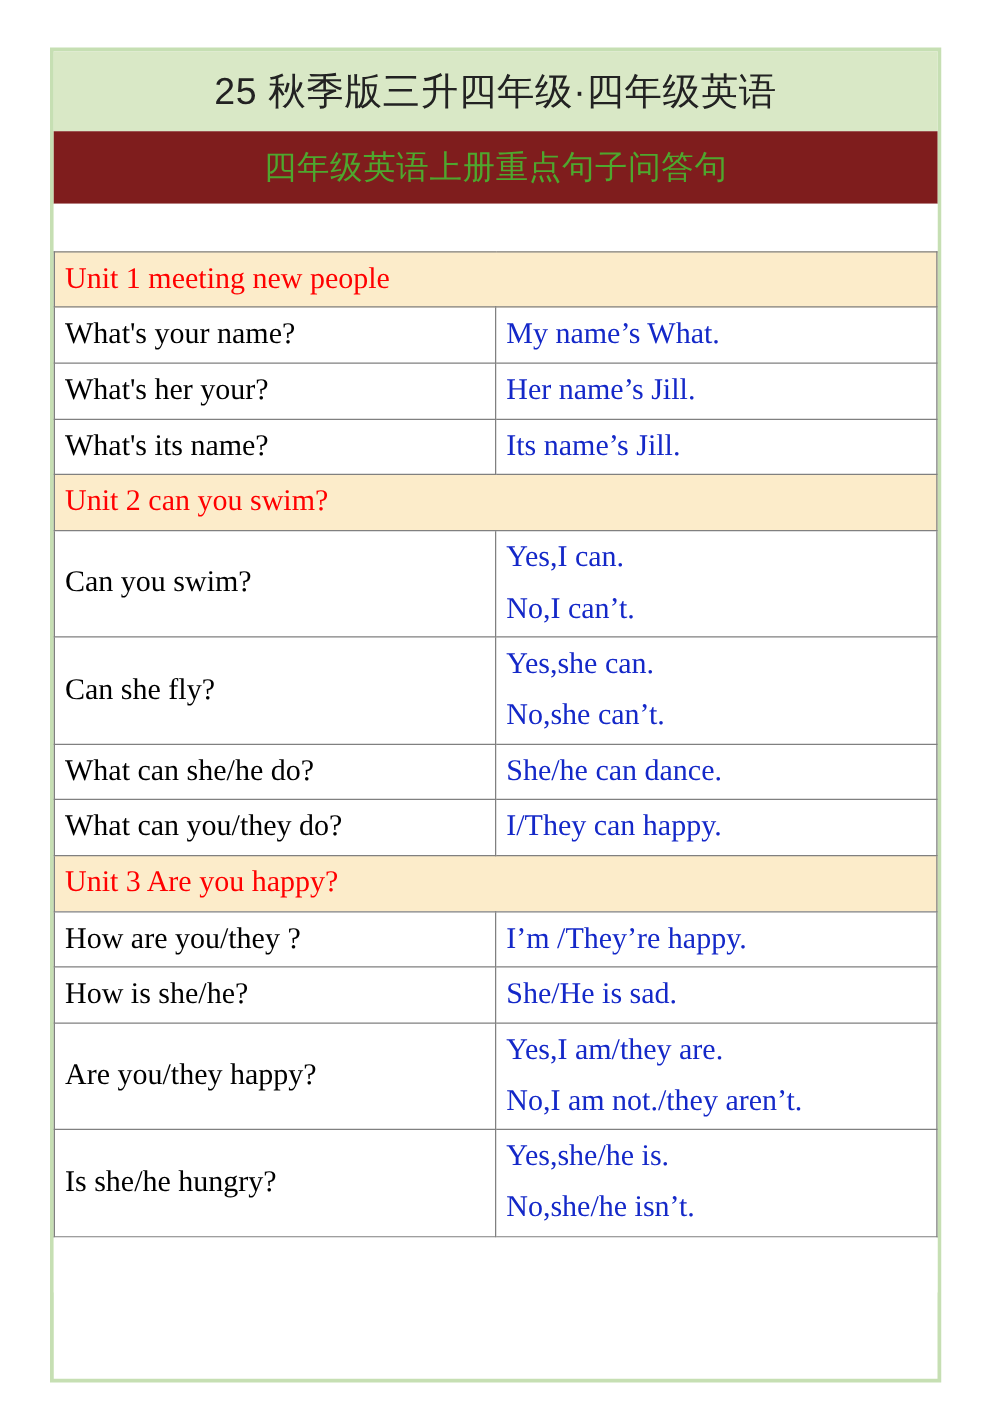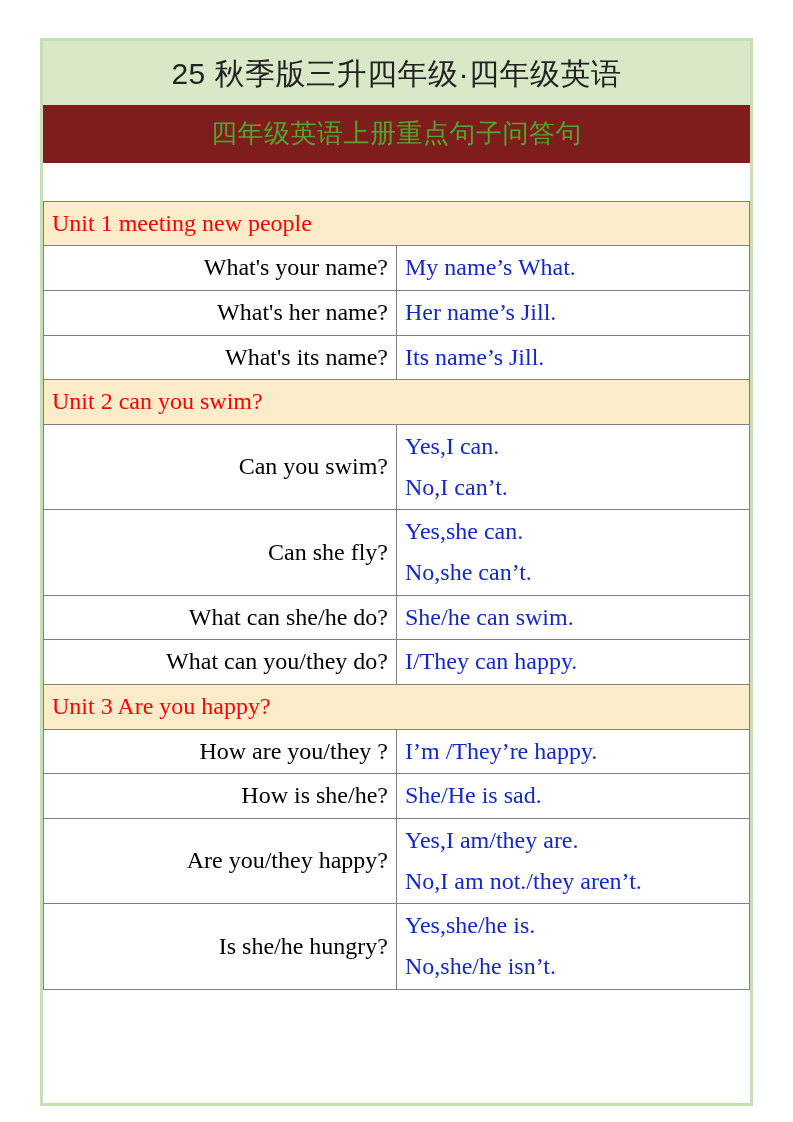--- a/index.html
+++ b/index.html
@@ -74,21 +74,20 @@
   }
   td.unit-header {
     background: #fcecca;
     color: #ff0000;
     font-size: 19px;
     padding: 7px 8px 7px 8px;
   }
   td.q {
     width: 345px;
     color: #000000;
-    text-align: right;
   }
   td.a {
     color: #1428c8;
   }
   td.a .line {
     display: block;
   }
   td.a .line + .line {
     margin-top: 9px;
   }
@@ -120,21 +119,21 @@
         <tr>
           <td class="unit-header" colspan="2">Unit 1 meeting new people</td>
         </tr>
         <tr>
           <td class="q">What's your name?</td>
           <td class="a">
             <span class="line">My name’s What.</span>
           </td>
         </tr>
         <tr>
-          <td class="q">What's her name?</td>
+          <td class="q">What's her your?</td>
           <td class="a">
             <span class="line">Her name’s Jill.</span>
           </td>
         </tr>
         <tr>
           <td class="q">What's its name?</td>
           <td class="a">
             <span class="line">Its name’s Jill.</span>
           </td>
         </tr>
@@ -152,21 +151,21 @@
         <tr class="tall">
           <td class="q">Can she fly?</td>
           <td class="a">
             <span class="line">Yes,she can.</span>
             <span class="line">No,she can’t.</span>
           </td>
         </tr>
         <tr>
           <td class="q">What can she/he do?</td>
           <td class="a">
-            <span class="line">She/he can swim.</span>
+            <span class="line">She/he can dance.</span>
           </td>
         </tr>
         <tr>
           <td class="q">What can you/they do?</td>
           <td class="a">
             <span class="line">I/They can happy.</span>
           </td>
         </tr>
 
         <tr>

